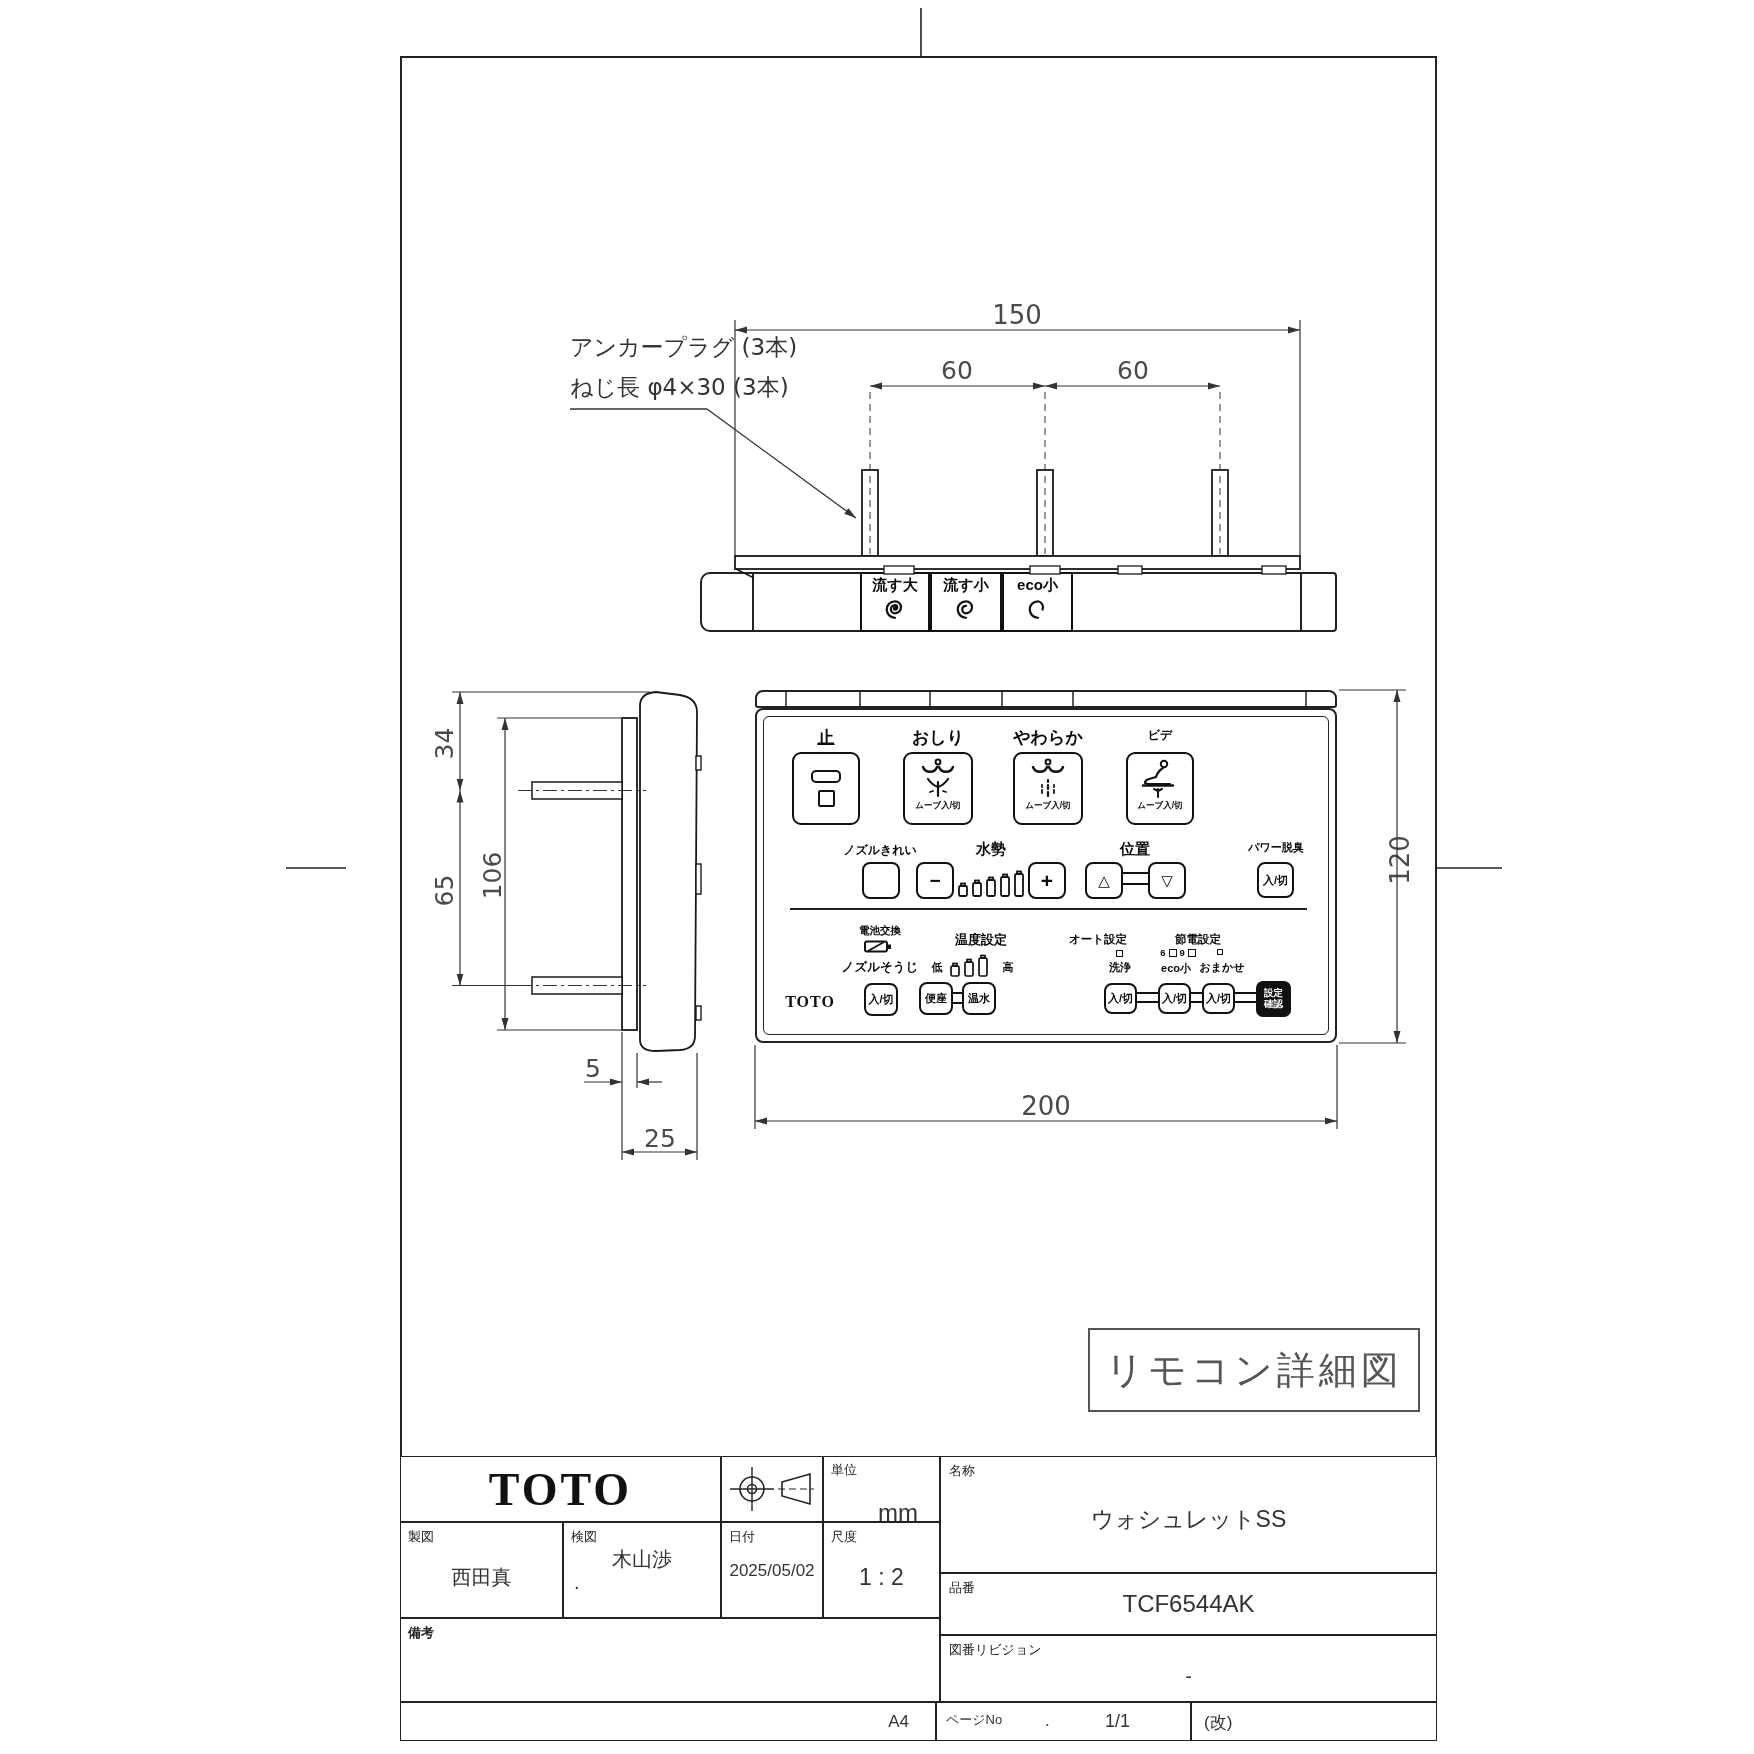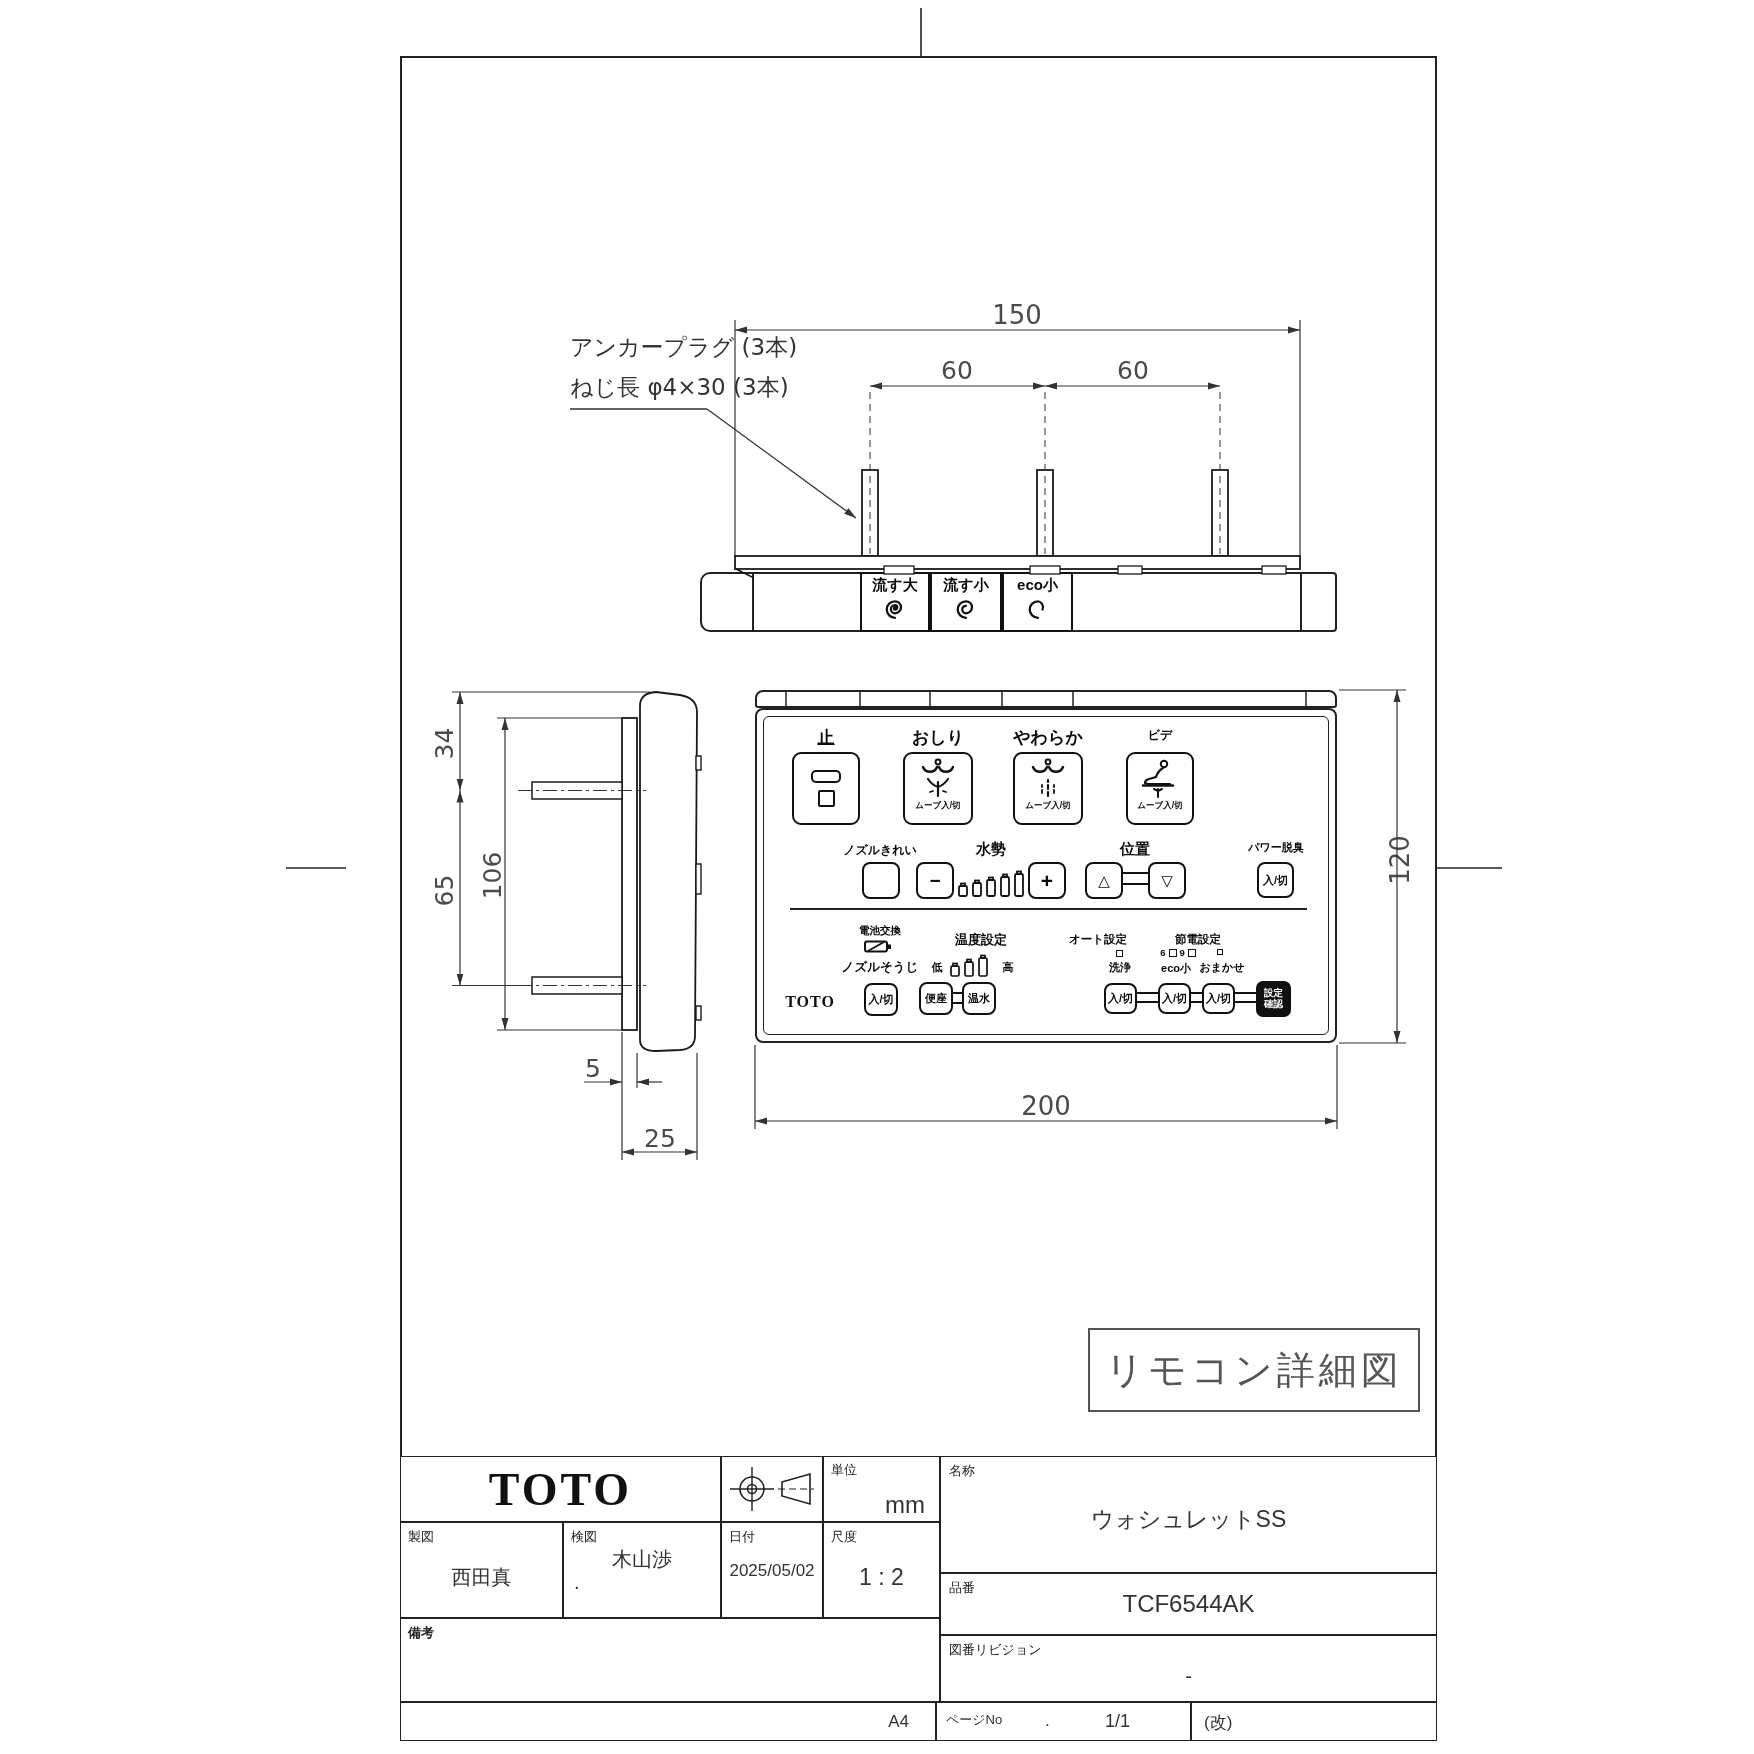--- a/index.html
+++ b/index.html
@@ -209,21 +209,21 @@
       <line x1="4" y1="25" x2="48" y2="25" stroke="#222" stroke-width="1.4"></line>
       <line x1="26" y1="3" x2="26" y2="47" stroke="#222" stroke-width="1.4"></line>
       <circle cx="26" cy="25" r="12" fill="none" stroke="#222" stroke-width="1.6"></circle>
       <circle cx="26" cy="25" r="4.5" fill="none" stroke="#222" stroke-width="1.6"></circle>
       <polygon points="56,18 84,10 84,40 56,32" fill="none" stroke="#222" stroke-width="1.6"></polygon>
       <line x1="52" y1="25" x2="88" y2="25" stroke="#222" stroke-width="1.2" stroke-dasharray="7,4"></line>
     </svg>
   </div>
   <div class="abs cell" style="left:823px;top:1456px;width:117px;height:66px;">
     <div class="tl" style="margin:4px 0 0 7px;">単位</div>
-    <div class="tv" style="text-align:right;margin:12px 14px 0 0;font-size:24px;padding-left:47px;">mm</div>
+    <div class="tv" style="text-align:center;margin:20px 14px 0 0;font-size:24px;padding-left:47px;">mm</div>
   </div>
 
   <div class="abs cell" style="left:400px;top:1522px;width:163px;height:96px;">
     <div class="tl" style="margin:5px 0 0 7px;">製図</div>
     <div class="tv" style="text-align:center;margin-top:18px;">西田真</div>
   </div>
   <div class="abs cell" style="left:563px;top:1522px;width:158px;height:96px;">
     <div class="tl" style="margin:5px 0 0 7px;">検図</div>
     <div class="tv" style="text-align:center;">木山渉</div>
     <div class="tv" style="position:absolute;left:10px;top:48px;">.</div>

